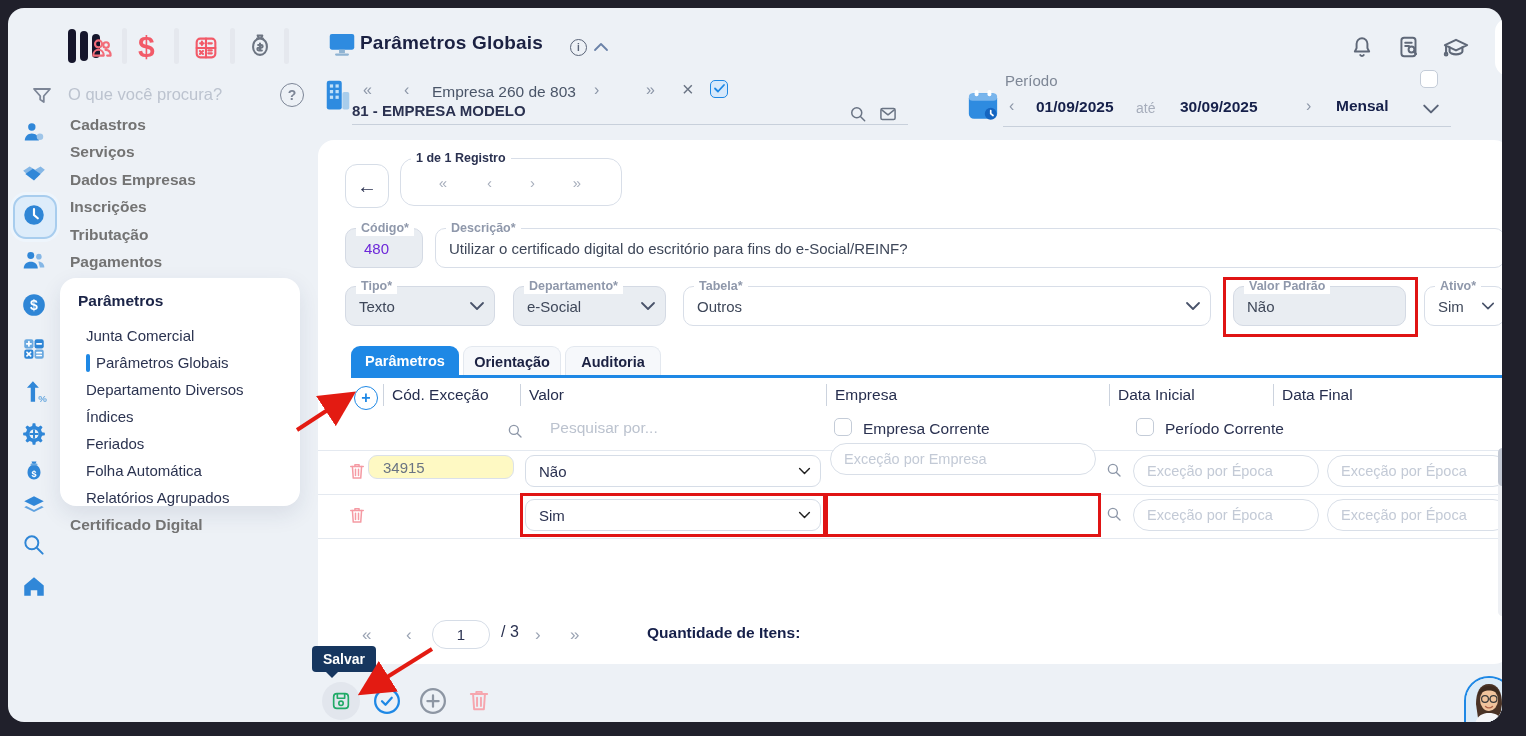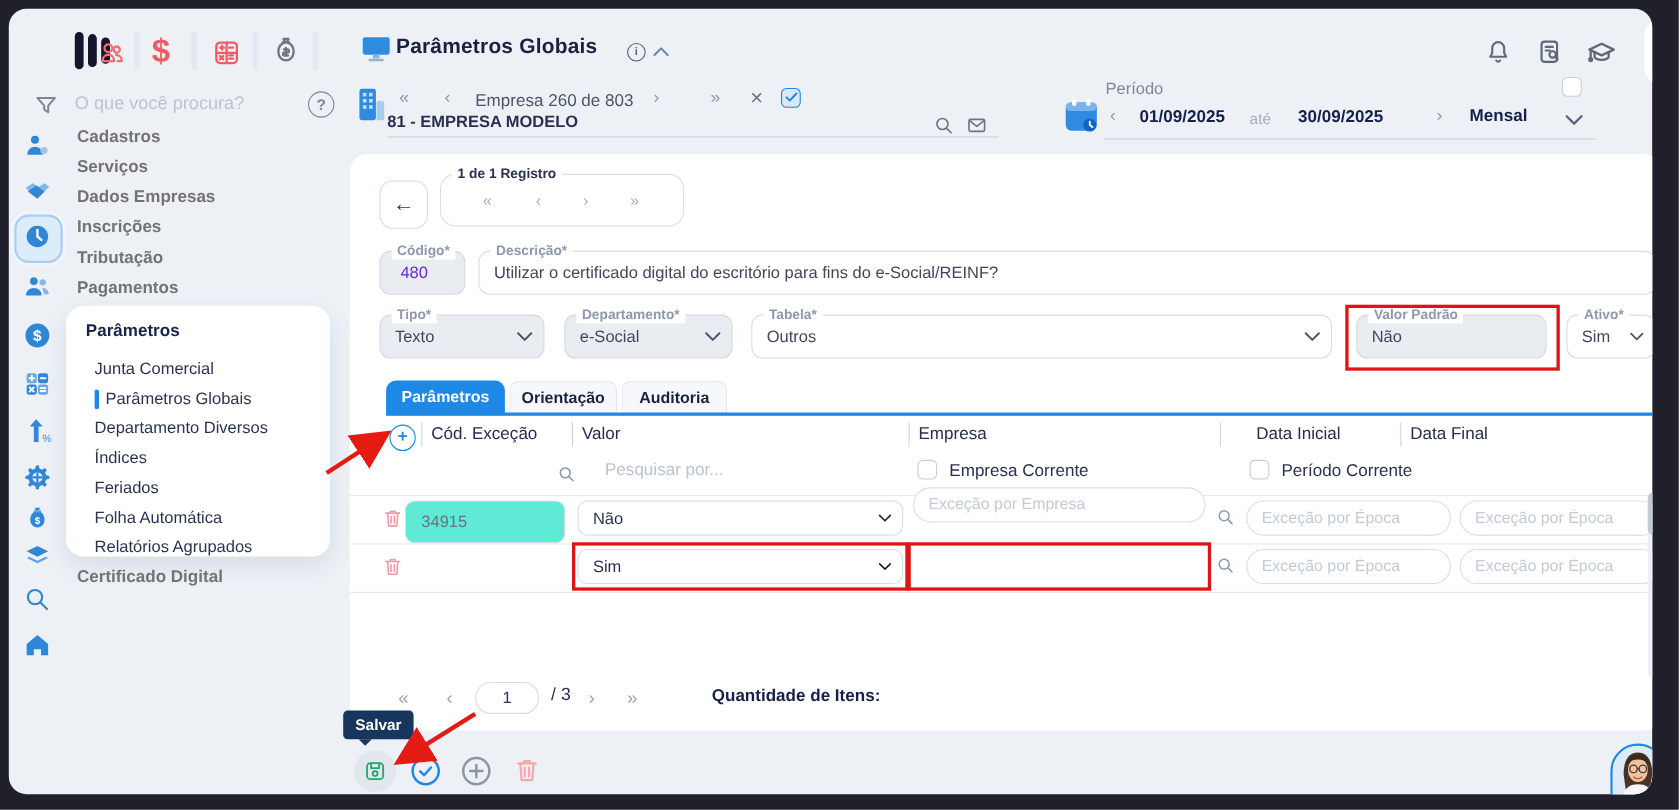--- a/index.html
+++ b/index.html
@@ -42,21 +42,21 @@
     font-size:14.5px;font-weight:700;border-radius:9px 9px 0 0;cursor:pointer;box-sizing:border-box;}
   .tab.on{background:#1e88e5;color:#fff;}
   .tab.off{background:#f6f8fb;color:#1b2142;border:1px solid #e3e8ef;border-bottom:none;}
   
   .colhead{position:absolute;top:246px;font-size:15.5px;color:#262e4e;white-space:nowrap;}
   .colsep{position:absolute;top:244px;width:1px;height:22px;background:#ccd3de;}
   .cb{position:absolute;width:18px;height:18px;border:1.6px solid #c4ccd8;border-radius:5px;background:#fff;box-sizing:border-box;cursor:pointer;}
   .cb.checked{background:#d7e9fb;border-color:#1e88e5;color:#1e88e5;}
   .cblabel{position:absolute;font-size:15.5px;color:#2a3150;white-space:nowrap;}
   .rowline{position:absolute;left:0;width:1192px;height:1px;background:#e4e9f0;}
-  .codefield{position:absolute;height:39px;background:#5eead4;border:1.5px solid #dbe1ea;border-radius:9px;
+  .codefield{position:absolute;height:24px;background:#fef9c3;border:1.5px solid #dbe1ea;border-radius:9px;
     display:flex;align-items:center;padding-left:14px;font-size:15px;color:#697383;box-sizing:border-box;}
   .rsel{position:absolute;height:32px;background:#fff;border:1.5px solid #d6dde7;border-radius:9px;
     display:flex;align-items:center;padding:0 28px 0 13px;font-size:15px;color:#2a3150;box-sizing:border-box;cursor:pointer;}
   .rinput{position:absolute;height:32px;background:#fff;border:1.5px solid #d9dfe8;border-radius:16px;
     font-size:14.5px;color:#2a3150;padding:0 13px;box-sizing:border-box;font-family:inherit;outline:none;}
   .rinput::placeholder{color:#c3cad6;}
   .search-inline{border:none;outline:none;background:transparent;font-family:inherit;font-size:15.5px;color:#3e4759;}
   .search-inline::placeholder{color:#bcc3cf;}
   .redbox{position:absolute;border:3px solid #e01414;box-sizing:border-box;pointer-events:none;}
   
@@ -375,21 +375,21 @@
     <div class="abs" style="left:33px;top:235px;width:1159px;height:3px;background:#1e88e5;"></div>
 
     <div class="abs" style="left:36px;top:246px;width:22px;height:22px;border:1.6px solid #1e88e5;border-radius:50%;color:#1e88e5;display:flex;align-items:center;justify-content:center;font-size:16px;font-weight:600;cursor:pointer;">+</div>
     <span class="colsep" style="left:65px;"></span>
     <span class="colhead" style="left:74px;">Cód. Exceção</span>
     <span class="colsep" style="left:202px;"></span>
     <span class="colhead" style="left:211px;">Valor</span>
     <span class="colsep" style="left:508px;"></span>
     <span class="colhead" style="left:517px;">Empresa</span>
     <span class="colsep" style="left:791px;"></span>
-    <span class="colhead" style="left:800px;margin-left:24px;">Data Inicial</span>
+    <span class="colhead" style="left:800px;">Data Inicial</span>
     <span class="colsep" style="left:955px;"></span>
     <span class="colhead" style="left:964px;">Data Final</span>
 
     <svg class="abs" style="left:188px;top:282px;color:#8d97a8;" width="18" height="18" viewBox="0 0 24 24">
           <g class="sic">
             <circle cx="10.5" cy="10.5" r="6"></circle>
             <path d="M15.2 15.2L20 20"></path>
           </g>
         </svg>
     <input class="abs search-inline" style="left: 230px; top: 278px; width: 270px;" placeholder="Pesquisar por...">

